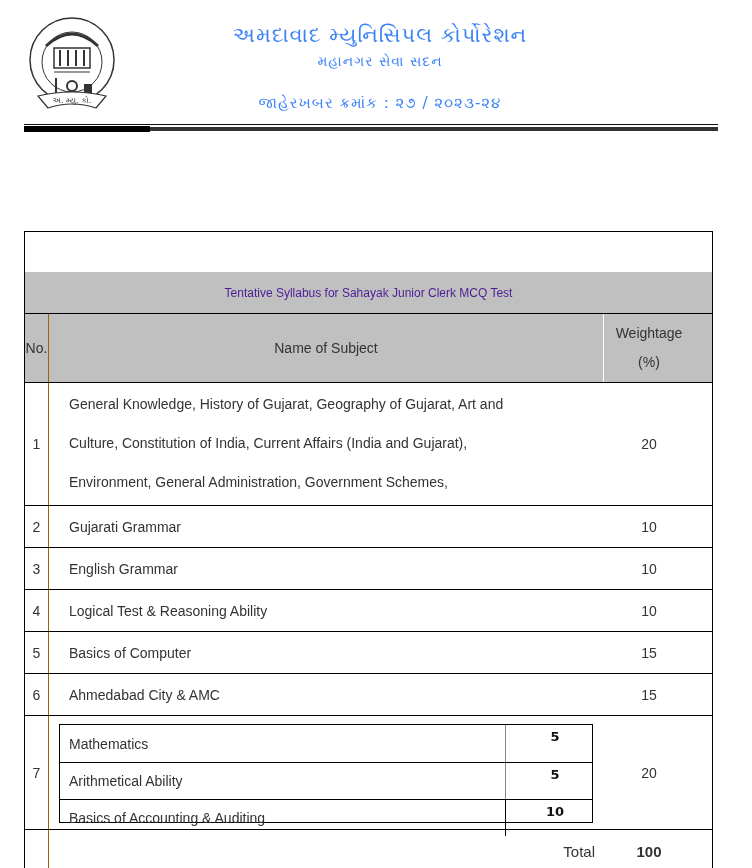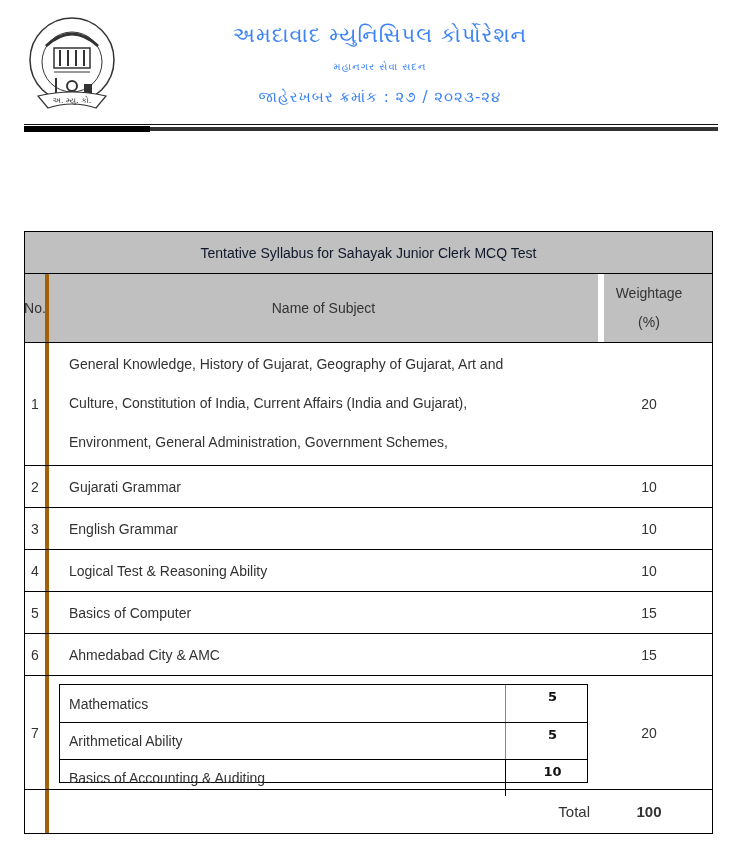--- a/index.html
+++ b/index.html
@@ -4,38 +4,38 @@
 <style>
   html, body { margin: 0; padding: 0; background: #ffffff; }
   body { width: 752px; height: 868px; position: relative; overflow: hidden;
          font-family: "Liberation Sans", "DejaVu Sans", sans-serif; color: #222; }
 
   
   .logo { position: absolute; left: 26px; top: 12px; width: 94px; height: 108px; }
   .hdr-text { position: absolute; left: 200px; top: 20px; width: 360px; text-align: center;
               font-family: "DejaVu Sans", sans-serif; color: #3b82f6; }
   .hdr-title { font-size: 21px; letter-spacing: 1px; line-height: 30px; }
-  .hdr-sub   { font-size: 10px; letter-spacing: 1px; line-height: 22px; margin-top: 6px; }
-  .hdr-adv   { font-size: 15px; letter-spacing: 1px; line-height: 22px; margin-top: 8px; }
+  .hdr-sub   { font-size: 14px; letter-spacing: 1px; line-height: 22px; }
+  .hdr-adv   { font-size: 15px; letter-spacing: 1px; line-height: 22px; margin-top: 20px; }
   .rule-thin  { position: absolute; left: 24px; top: 124px; width: 694px; height: 1px; background: #111; }
   .rule-thick { position: absolute; left: 24px; top: 127px; width: 694px; height: 4px; background: #333; }
   .rule-thick-left { position: absolute; left: 24px; top: 126px; width: 126px; height: 6px; background: #000; }
 
   
   .tbl { position: absolute; left: 24px; top: 231px; width: 689px; border: 1px solid #000;
          box-sizing: border-box; }
   .row { display: flex; border-top: 1px solid #000; box-sizing: border-box; }
   .row:first-child { border-top: none; }
   .cell { box-sizing: border-box; display: flex; align-items: center; font-size: 14px; color: #333; }
-  .c-no  { width: 24px; justify-content: center; border-right: 4px solid #a16207; }
-  .c-sub { width: 555px; padding-left: 20px; border-right: 6px solid #ffffff; }
+  .c-no  { width: 24px; justify-content: center; border-right: 1px solid #a16207; }
+  .c-sub { width: 555px; padding-left: 20px; border-right: 1px solid #ffffff; }
   .c-wt  { width: 90px; justify-content: center; }
   .grey { background: #c0c0c0; }
   .title-row { height: 41px; justify-content: center; align-items: center; display: flex;
-               font-size: 14px; color: #0f172a; }
+               font-size: 12px; color: #4c1d95; margin-top: 40px; }
   .hdr-row { height: 69px; }
   .hdr-row .c-sub { justify-content: center; padding-left: 0; }
   .hdr-row .c-wt { flex-direction: column; justify-content: center; line-height: 29px; }
   .r1 { height: 123px; }
   .r1 .c-sub { line-height: 39px; text-align: justify; padding-right: 12px; display: block;
                padding-top: 2px; }
   .r1 .c-sub span { display: block; }
   .rs { height: 42px; }
   .r7 { height: 114px; }
   .r7 .c-sub { padding: 8px 10px 6px 10px; align-items: stretch; }

